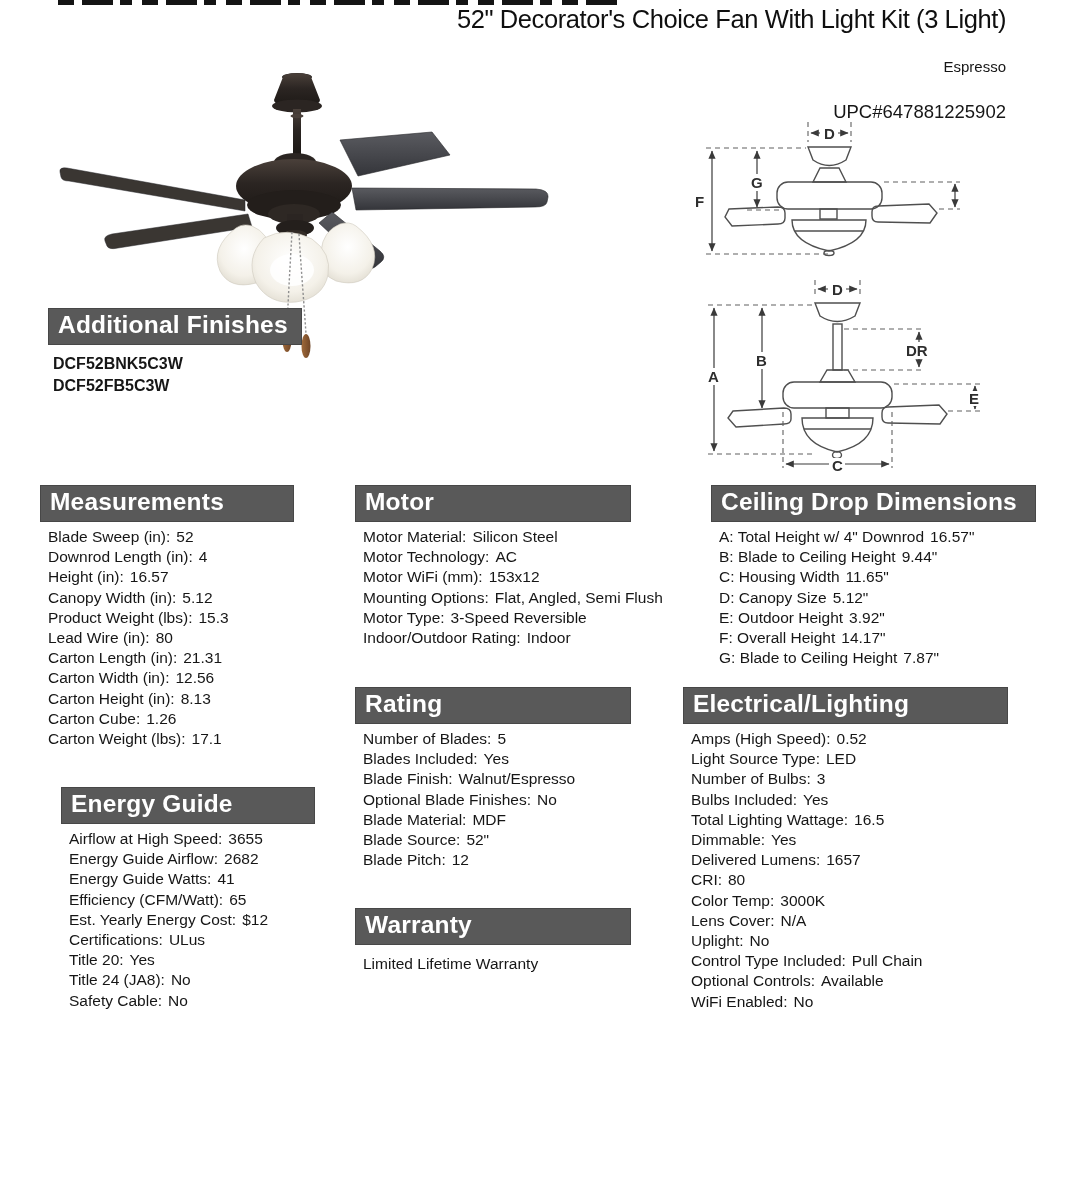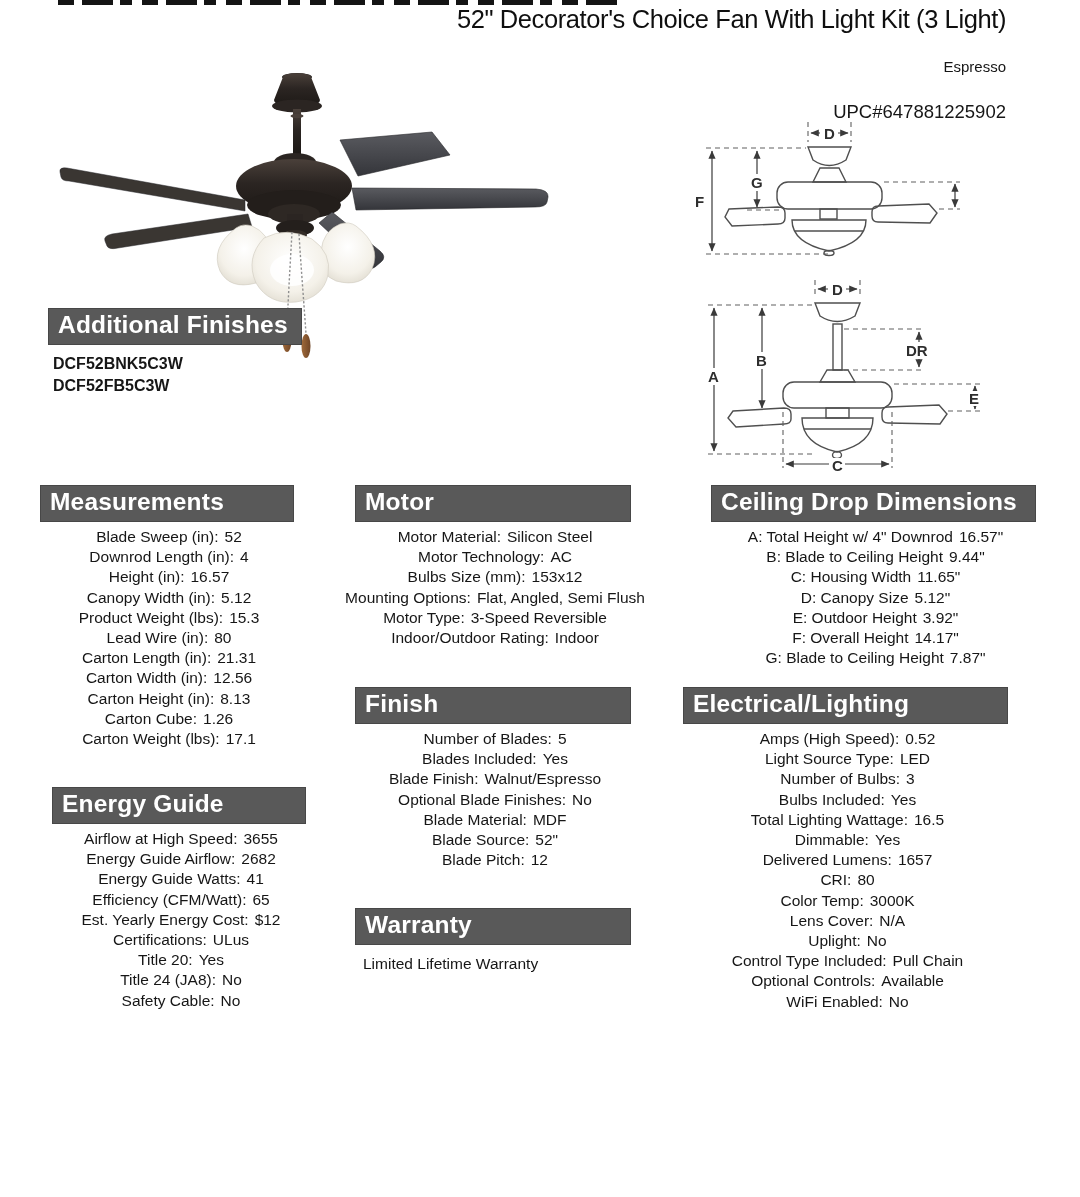--- a/index.html
+++ b/index.html
@@ -14,21 +14,21 @@
   .title-block{position:absolute;right:74px;top:5px;text-align:right;}
   .title{font-size:25.5px;letter-spacing:-0.4px;color:#0f0f0f;white-space:nowrap;}
   .finish{font-size:15px;margin-top:24px;}
   .upc{font-size:18.5px;margin-top:26px;}
 
   
   .spec{position:absolute;}
   .spec-h{background:#595959;color:#ffffff;font-weight:bold;font-size:24.5px;
     padding:2px 0 5px 9px;letter-spacing:.2px;border:1px solid #474747;box-sizing:border-box;}
   .rows{margin-top:5px;}
-  .row{display:flex;justify-content:center;font-size:15.5px;line-height:20.2px;padding:0 4px 0 8px;}
+  .row{display:flex;justify-content:flex-start;font-size:15.5px;line-height:20.2px;padding:0 4px 0 8px;}
   .lbl{white-space:nowrap;padding-right:6px;}
   .val{white-space:nowrap;text-align:right;}
   .models{margin-top:8px;font-weight:bold;font-size:16px;line-height:22px;padding-left:5px;}
   .warranty-text{font-size:15.5px;margin-top:10px;padding-left:8px;}
 
   
   .photo{position:absolute;left:40px;top:62px;width:620px;height:330px;}
   .diag1{position:absolute;left:692px;top:112px;width:322px;height:188px;}
   .diag2{position:absolute;left:692px;top:272px;width:322px;height:208px;}
 
@@ -260,21 +260,21 @@
           <span class="val">1.26</span>
         </div>
 
         <div class="row">
           <span class="lbl">Carton Weight (lbs):</span>
           <span class="val">17.1</span>
         </div>
       </div>
   </div>
 
-  <div class="spec" style="left:52px;top:787px;width:254px;">
+  <div class="spec" style="left:61px;top:787px;width:254px;">
     <div class="spec-h">Energy Guide</div>
     <div class="rows">
 
         <div class="row">
           <span class="lbl">Airflow at High Speed:</span>
           <span class="val">3655</span>
         </div>
 
         <div class="row">
           <span class="lbl">Energy Guide Airflow:</span>
@@ -326,21 +326,21 @@
           <span class="lbl">Motor Material:</span>
           <span class="val">Silicon Steel</span>
         </div>
 
         <div class="row">
           <span class="lbl">Motor Technology:</span>
           <span class="val">AC</span>
         </div>
 
         <div class="row">
-          <span class="lbl">Bulbs Size (mm):</span>
+          <span class="lbl">Motor WiFi (mm):</span>
           <span class="val">153x12</span>
         </div>
 
         <div class="row">
           <span class="lbl">Mounting Options:</span>
           <span class="val">Flat, Angled, Semi Flush</span>
         </div>
 
         <div class="row">
           <span class="lbl">Motor Type:</span>
@@ -348,21 +348,21 @@
         </div>
 
         <div class="row">
           <span class="lbl">Indoor/Outdoor Rating:</span>
           <span class="val">Indoor</span>
         </div>
       </div>
   </div>
 
   <div class="spec" style="left:355px;top:687px;width:276px;">
-    <div class="spec-h">Finish</div>
+    <div class="spec-h">Rating</div>
     <div class="rows">
 
         <div class="row">
           <span class="lbl">Number of Blades:</span>
           <span class="val">5</span>
         </div>
 
         <div class="row">
           <span class="lbl">Blades Included:</span>
           <span class="val">Yes</span>

